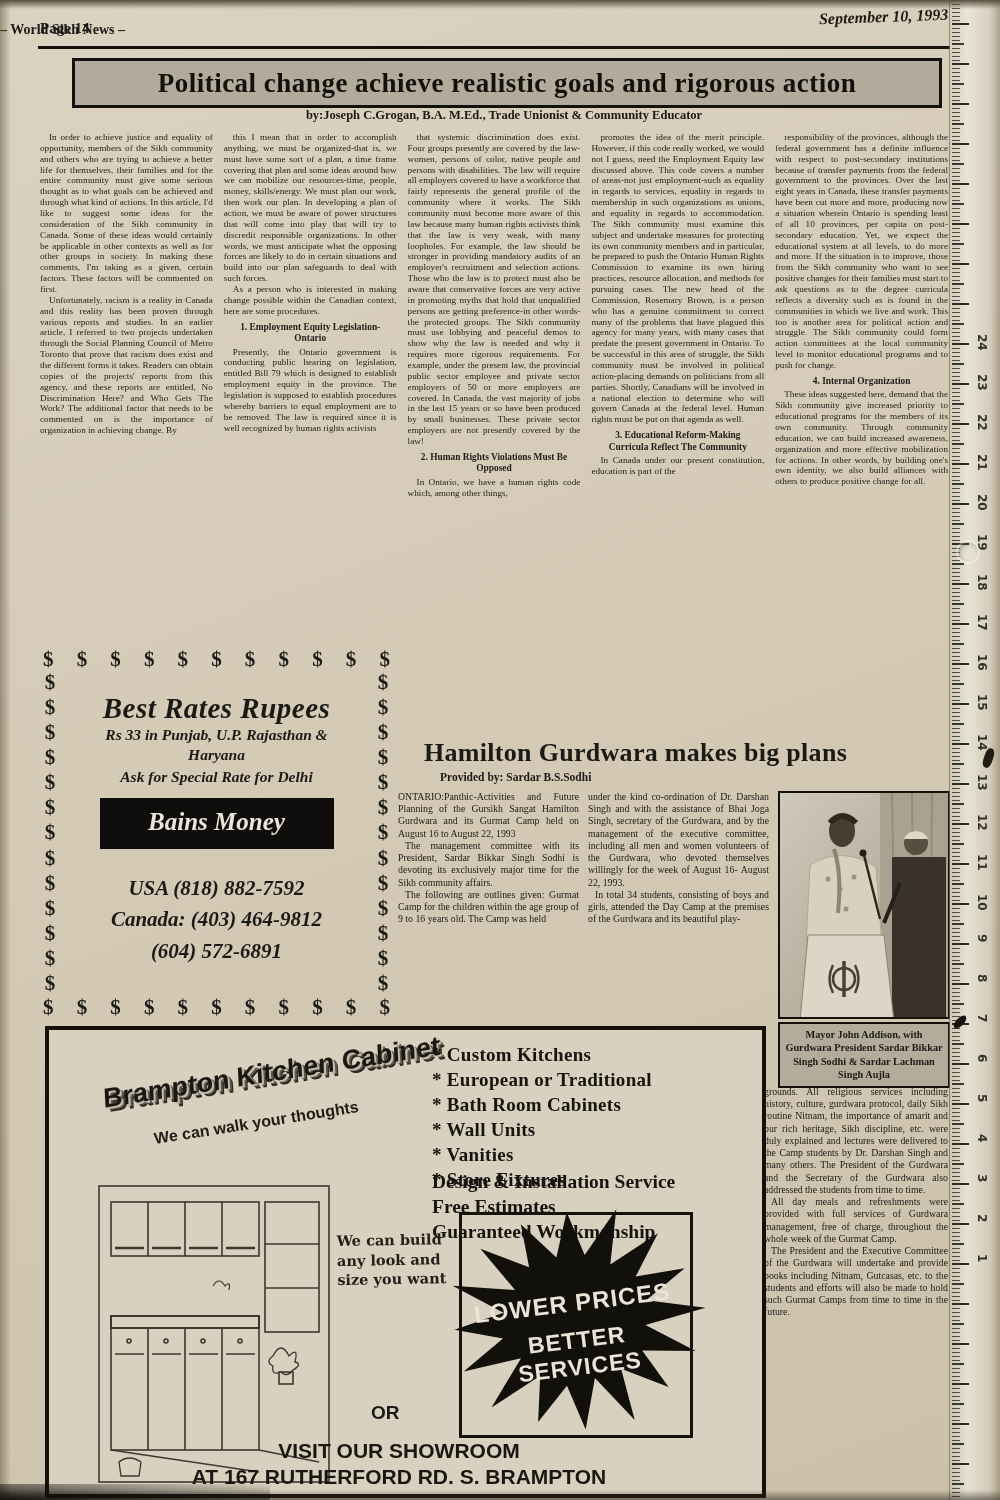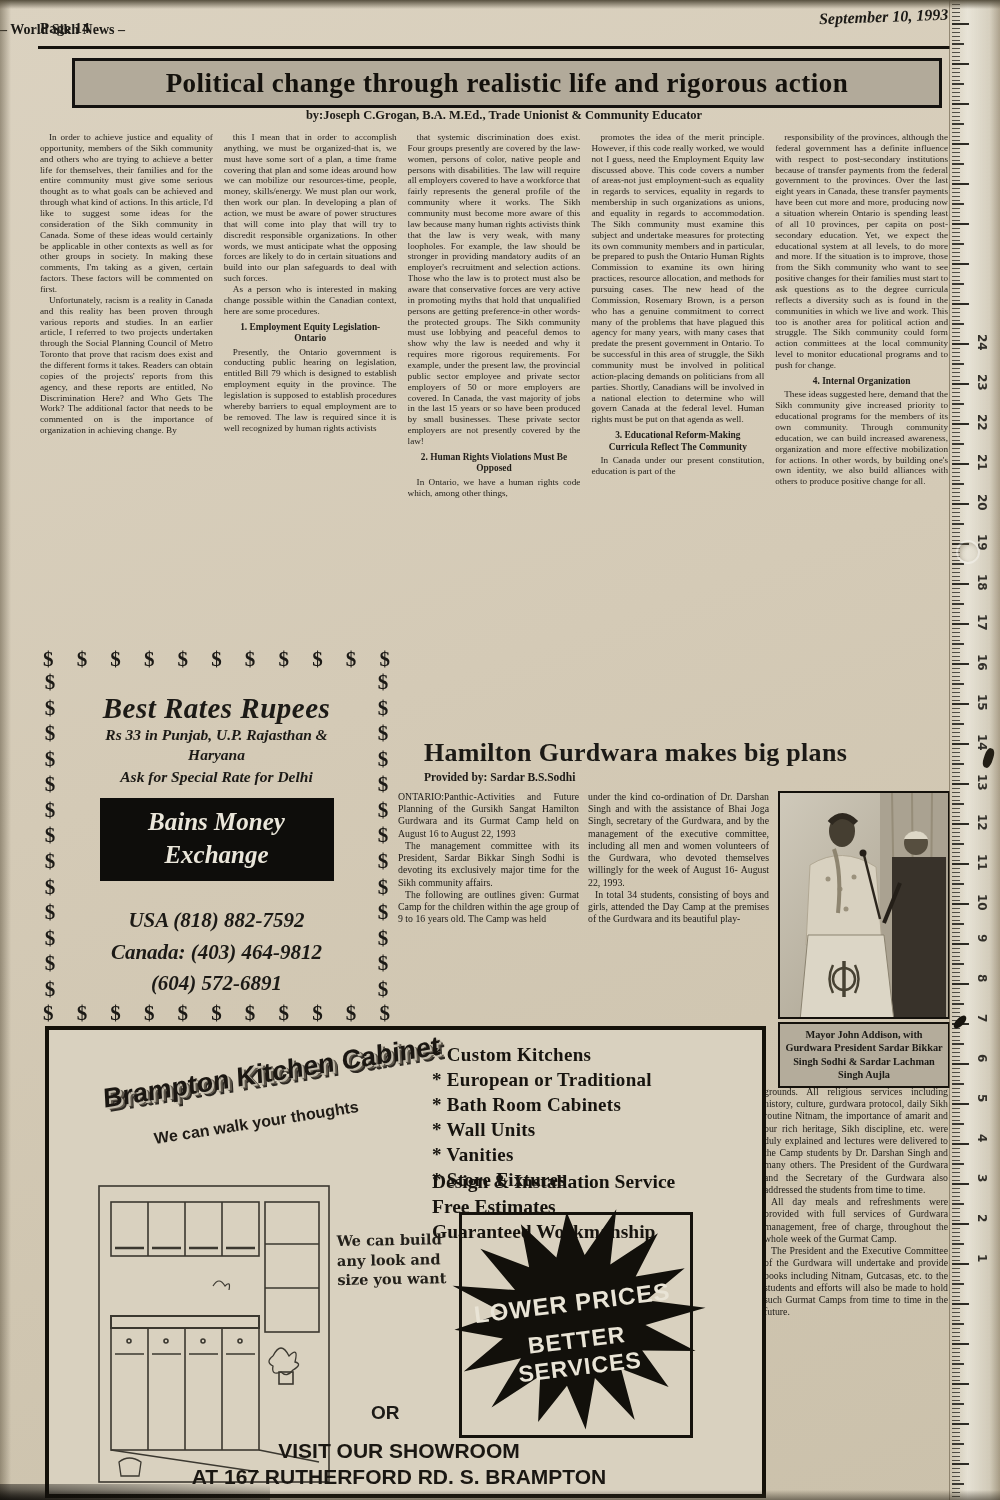--- a/index.html
+++ b/index.html
@@ -33,21 +33,21 @@
   #r-center{flex:1;text-align:center;}
   #r-title{font-weight:bold;font-style:italic;font-size:29px;margin-top:20px;letter-spacing:.5px;}
   .r-sub{font-weight:bold;font-style:italic;font-size:15.5px;line-height:1.3;}
   #r-ask{font-weight:bold;font-style:italic;font-size:15.5px;margin-top:3px;}
   #r-box{margin:12px auto 0;width:218px;background:#0e0d0b;color:#eae6da;
     font-weight:bold;font-style:italic;font-size:25px;line-height:1.3;padding:8px 8px 10px;}
   #r-phones{margin-top:24px;font-weight:bold;font-style:italic;font-size:21px;line-height:1.5;}
   
   #hamilton{left:398px;top:738px;width:552px;}
   #h-headline{font-weight:bold;font-size:26px;margin:0 0 3px 26px;letter-spacing:.3px;}
-  #h-byline{font-weight:bold;font-size:11.5px;margin:0 0 8px 26px;}
+  #h-byline{font-weight:bold;font-size:11.5px;margin:0 0 8px 42px;}
   #h-row{display:flex;gap:9px;}
   .hcol{width:181px;font-size:9.8px;line-height:1.25;text-align:justify;}
   .hcol p{margin:0;text-indent:7px;}
   .hcol p:first-child{text-indent:0;}
   #photo-stack{width:172px;}
   #photo-frame{border:2px solid #14110c;height:224px;overflow:hidden;background:#beb7a7;}
   #photo-caption{margin-top:3px;border:2px solid #14110c;background:#b4ac9b;
     font-weight:bold;font-size:10.3px;text-align:center;line-height:1.3;padding:4px 2px;}
   #continuation{left:764px;top:1086px;width:184px;font-size:9.8px;line-height:1.25;text-align:justify;}
   #continuation p{margin:0;text-indent:7px;}
@@ -101,21 +101,21 @@
 <body>
 
 <div id="canvas">
 
   <div class="abs" id="page-number">Page 14</div>
   <div class="abs" id="masthead">– World Sikh News –</div>
   <div class="abs" id="page-date">September 10, 1993</div>
   <div class="abs" id="header-rule"></div>
 
   <div class="abs" id="headline-box">
-    <span id="headline-text">Political change through realistic life and rigorous action</span>
+    <span id="headline-text">Political change achieve realistic goals and rigorous action</span>
   </div>
   <div class="abs" id="byline">by:Joseph C.Grogan, B.A. M.Ed., Trade Unionist &amp; Community Educator</div>
 
   <div class="abs" id="article-row">
       <div class="ncol">
         <p class="body-p">In order to achieve justice and equality of opportunity, members of the Sikh community and others who are trying to achieve a better life for themselves, their families and for the entire community must give some serious thought as to what goals can be achieved and through what kind of actions. In this article, I'd like to suggest some ideas for the consideration of the Sikh community in Canada. Some of these ideas would certainly be applicable in other contexts as well as for other groups in society. In making these comments, I'm taking as a given, certain factors. These factors will be commented on first.</p>
         <p class="body-p">Unfortunately, racism is a reality in Canada and this reality has been proven through various reports and studies. In an earlier article, I referred to two projects undertaken through the Social Planning Council of Metro Toronto that prove that racism does exist and the different forms it takes. Readers can obtain copies of the projects' reports from this agency, and these reports are entitled, No Discrimination Here? and Who Gets The Work? The additional factor that needs to be commented on is the importance of organization in achieving change. By</p>
       </div>
       <div class="ncol">
         <p class="body-p">this I mean that in order to accomplish anything, we must be organized-that is, we must have some sort of a plan, a time frame covering that plan and some ideas around how we can mobilize our resources-time, people, money, skills/energy. We must plan our work, then work our plan. In developing a plan of action, we must be aware of power structures that will come into play that will try to discredit responsible organizations. In other words, we must anticipate what the opposing forces are likely to do in certain situations and build into our plan safeguards to deal with such forces.</p>
@@ -170,21 +170,20 @@
           <span class="dollar">$</span>
           <span class="dollar">$</span>
         </div>
       <div id="r-center">
         <div id="r-title">Best Rates Rupees</div>
         <div class="r-sub">Rs 33 in Punjab, U.P.  Rajasthan &amp;</div>
         <div class="r-sub">Haryana</div>
         <div id="r-ask">Ask for Special Rate for Delhi</div>
         <div id="r-box">
           <div>Bains Money</div>
-          <div>Exchange</div>
         </div>
         <div id="r-phones">
             <div class="r-phone">USA (818) 882-7592</div>
             <div class="r-phone">Canada: (403) 464-9812</div>
             <div class="r-phone">(604) 572-6891</div>
           </div>
       </div>
       <div class="d-col" id="r-right">
           <span class="dollar">$</span>
           <span class="dollar">$</span>

